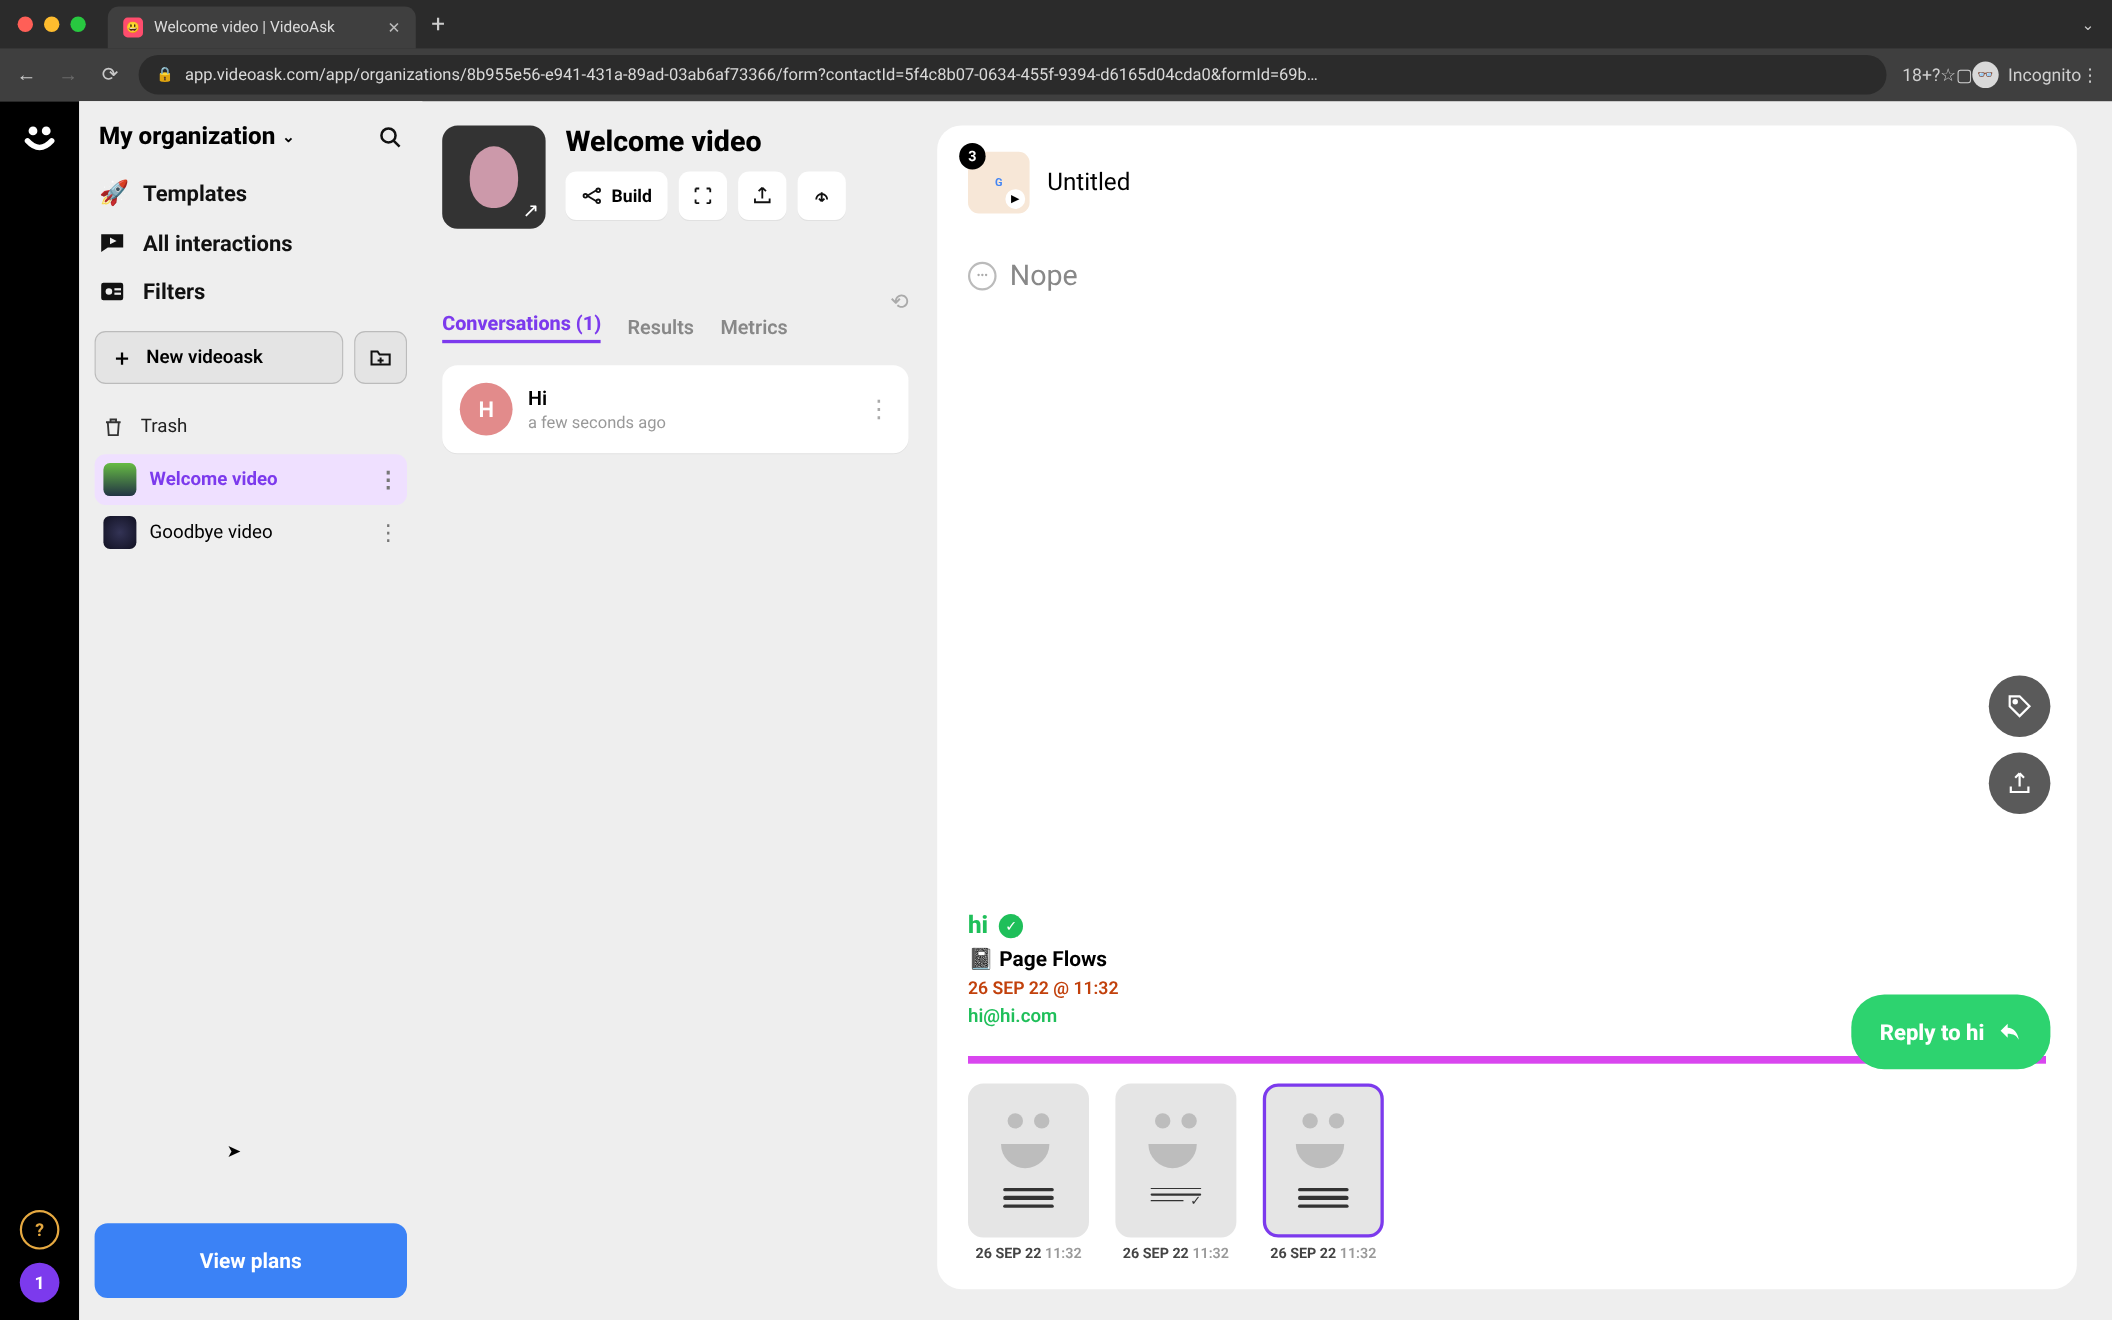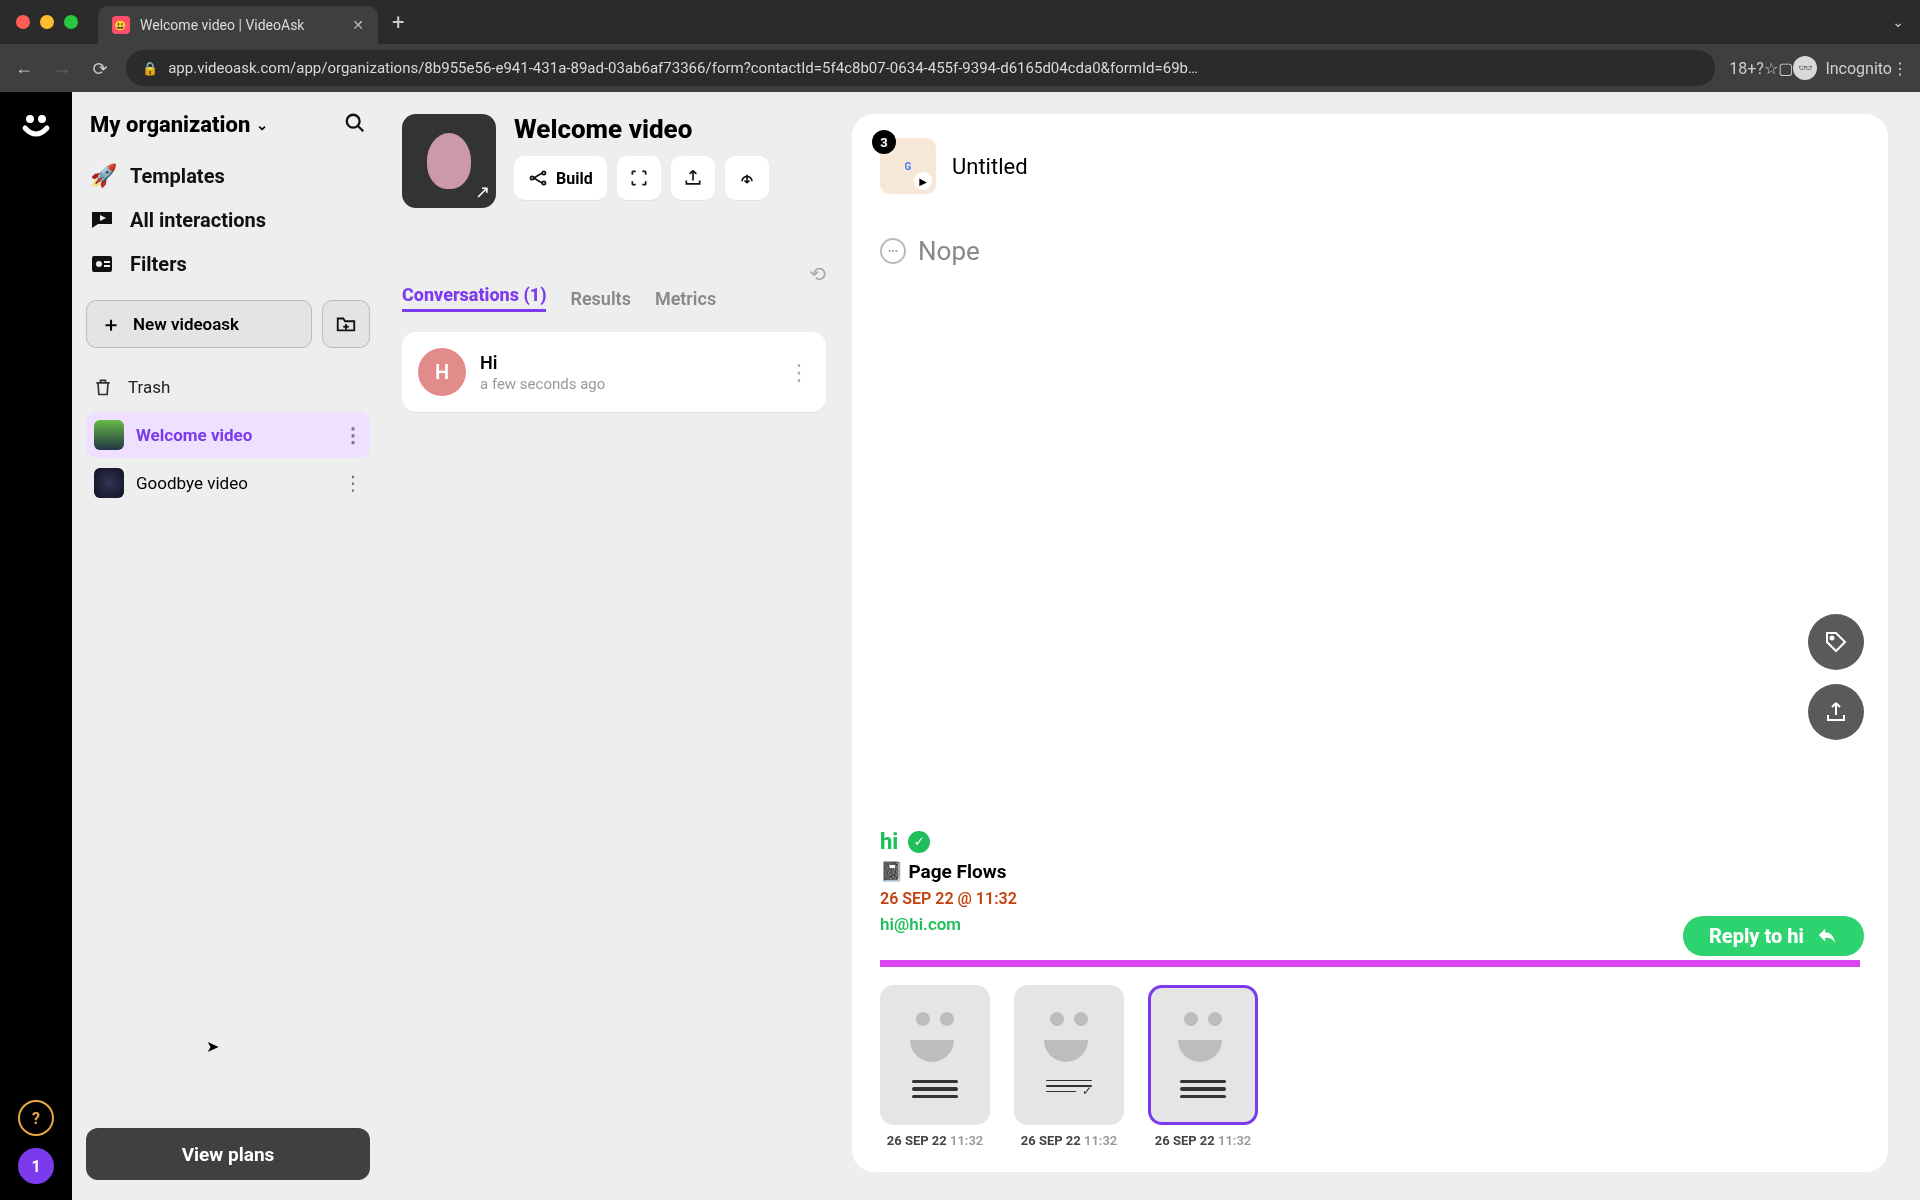--- a/index.html
+++ b/index.html
@@ -32,40 +32,40 @@
 
 
 .rail { width: 72px; background: #000; display: flex; flex-direction: column; align-items: center; padding-top: 18px; }
 .logo { color: #fff; font-size: 28px; }
 .rail .spacer { flex: 1; }
 .help { width: 36px; height: 36px; border: 2px solid #e6a941; border-radius: 50%; color: #e6a941; display:flex;align-items:center;justify-content:center; margin-bottom: 12px; font-weight:bold; }
 .notif { width: 36px; height: 36px; background: #7c3aed; border-radius: 50%; color: #fff; display:flex;align-items:center;justify-content:center; margin-bottom: 16px; font-weight:bold; }
 
 
 .sidebar { width: 312px; background: #eeeeee; padding: 20px 14px; display:flex; flex-direction:column; }
-.orgrow { display:flex; justify-content:space-between; margin-bottom: 22px; padding: 0 4px;}
+.orgrow { display:flex; align-items:center; justify-content:space-between; margin-bottom: 22px; padding: 0 4px;}
 .orgrow h1 { font-size: 22px; font-weight: 800; display:flex; align-items:center; gap:6px; }
 .orgrow h1 .chev { font-size: 14px; }
 .searchicon { font-size: 20px; color:#111; }
 .navlist { display:flex; flex-direction:column; gap: 20px; padding: 4px 4px 24px 4px; }
 .navitem { display:flex; align-items:center; gap: 14px; font-size: 20px; font-weight: 700; color:#111; }
 .navitem .ic { width: 26px; text-align:center; font-size: 22px; }
 .newrow { display:flex; gap: 10px; margin-bottom: 14px; }
 .newbtn { flex:1; height: 48px; border: 1px solid #bbb; background:#e4e4e4; border-radius: 10px; display:flex; align-items:center; gap:12px; padding: 0 14px; font-size: 17px; font-weight:600;}
 .newbtn .plus { font-size: 20px; }
 .folderbtn { width: 48px; height:48px; border:1px solid #bbb; background:#e4e4e4; border-radius:10px; display:flex;align-items:center;justify-content:center; font-size:18px;}
 .trash { display:flex; align-items:center; gap: 12px; padding: 12px 4px; font-size: 17px; color:#222;}
 .trash .ic { width:26px; height:26px; border-radius:6px; display:flex;align-items:center;justify-content:center; font-size:18px; color:#333;}
 .videos { display:flex; flex-direction:column; gap: 2px; }
 .videoitem { display:flex; align-items:center; gap: 12px; padding: 8px; border-radius: 10px; font-size: 17px;}
 .videoitem .thumb { width: 30px; height:30px; border-radius:6px; background:#222 center/cover; }
 .videoitem .dots { margin-left:auto; color:#777; font-size:20px; letter-spacing:-1px; }
 .videoitem.active { background: #efe0ff; color: #7c3aed; font-weight:700; }
 .sidebar .grow { flex:1; }
-.plans { height: 52px; background: #404040; color:#fff; border-radius: 12px; display:flex;align-items:center;justify-content:center; font-size: 19px; font-weight:700; }
+.plans { height: 68px; background: #3b82f6; color:#fff; border-radius: 12px; display:flex;align-items:center;justify-content:center; font-size: 19px; font-weight:700; }
 
 
 .middle { width: 460px; padding: 22px 18px; }
 .midhead { display:flex; gap: 18px; align-items:flex-start; }
 .mainthumb { width: 94px; height: 94px; border-radius: 14px; background:#333 center/cover; position:relative; display:flex;align-items:center;justify-content:center;}
 .mainthumb .face { width:44px;height:56px;border-radius:50% 50% 45% 45%;background:#c9a;}
 .mainthumb .expand { position:absolute; right:6px; bottom:6px; color:#fff; font-size:18px; }
 .midtitle { font-size: 26px; font-weight: 800; margin-bottom: 12px; }
 .midactions { display:flex; gap: 10px; }
 .pill { height: 44px; background:#fff; border-radius: 10px; display:flex; align-items:center; padding: 0 14px; gap:8px; font-weight:700; font-size:16px; box-shadow: 0 1px 0 rgba(0,0,0,.05); }
@@ -95,21 +95,21 @@
 .floatbtn { position:absolute; right: 24px; width:56px;height:56px;border-radius:50%;background:#5a5a5a;color:#fff;display:flex;align-items:center;justify-content:center;font-size:22px; }
 .tagbtn { top: 500px; }
 .sharebtn2 { top: 570px; }
 .contactblock { margin-top: auto; padding-bottom: 8px; }
 .hirow { display:flex; align-items:center; gap:10px; }
 .hiname { color:#1fbf5a; font-size:22px; font-weight:800; }
 .check { width:22px;height:22px;border-radius:50%;background:#1fbf5a;color:#fff;display:flex;align-items:center;justify-content:center;font-size:13px; }
 .pagef { margin-top:6px; font-size:19px; font-weight:700; }
 .datel { margin-top:6px; color:#c2410c; font-size:16px; font-weight:600;}
 .email { margin-top:6px; color:#1fbf5a; font-size:17px; font-weight:600; }
-.replybtn { position:absolute; right:24px; bottom: 216px; height: 40px; padding: 0 26px; border-radius: 30px; background:#2dd36f; color:#fff; font-size:20px; font-weight:800; display:flex;align-items:center; gap:12px; }
+.replybtn { position:absolute; right:24px; bottom: 200px; height: 68px; padding: 0 26px; border-radius: 30px; background:#2dd36f; color:#fff; font-size:20px; font-weight:800; display:flex;align-items:center; gap:12px; }
 .strip { border-top: 7px solid #d946ef; margin-top: 18px; padding-top: 18px; display:flex; gap: 24px; }
 .rcard { display:flex; flex-direction:column; align-items:center; }
 .rbox { width: 110px; height: 140px; border-radius: 14px; background:#e5e5e5; display:flex; flex-direction:column; align-items:center; justify-content:center; gap: 18px;}
 .rbox .face2 { width: 50px; height:40px; position:relative; }
 .rbox .face2::before, .rbox .face2::after { content:""; position:absolute; top:0; width:14px;height:14px;border-radius:50%;background:#bdbdbd; }
 .rbox .face2::before { left:6px; }
 .rbox .face2::after { right:6px; }
 .rbox .smile { width: 44px; height:22px; border-radius: 0 0 30px 30px; background:#bdbdbd; margin-top:-12px;}
 .rbox .bars { width: 46px; height: 18px; display:flex; flex-direction:column; gap:4px; }
 .rbox .bars div { height:4px; background:#333; border-radius:2px; }

